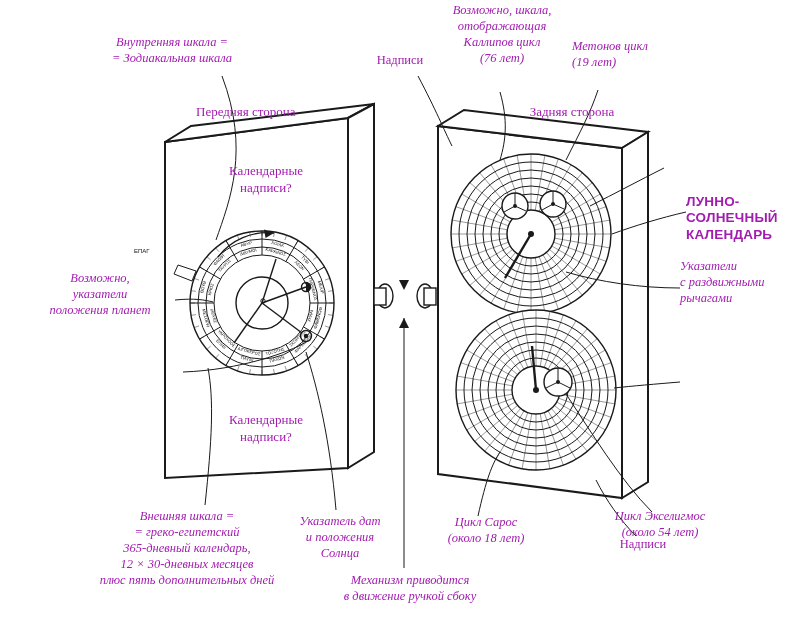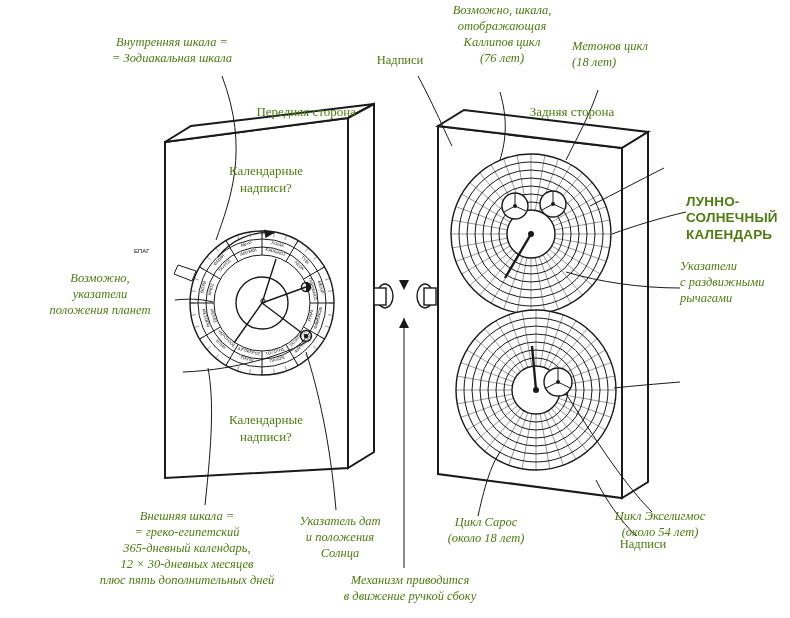--- a/index.html
+++ b/index.html
@@ -15,21 +15,21 @@
     overflow: hidden;
     font-family: "Liberation Serif", serif;
     color: #1a1a1a;
   }
   .lbl {
     position: absolute;
     font-family: "Liberation Serif", serif;
     font-style: italic;
     font-size: 12.5px;
     line-height: 1.28;
-    color: #4d7c0f;
+    color: #a21caf;
     white-space: pre-line;
   }
   .lbl.center { text-align: center; }
   .lbl.left   { text-align: left; }
   .lbl.upright { font-style: normal; }
   .lbl.bold {
     font-family: "Liberation Sans", sans-serif;
     font-style: normal;
     font-weight: bold;
     font-size: 13.5px;
@@ -386,21 +386,21 @@
 
       <path d="M686 212 C660 218 634 226 612 234"></path>
 
       <path d="M680 288 C640 288 600 282 566 272"></path>
 
       <path d="M680 382 C656 384 632 386 614 388"></path>
     </g>
 
   </svg>
 
-  <div class="lbl title" style="left:196px; top:104px; width:160px; text-align:right;">Передняя сторона</div>
+  <div class="lbl title" style="left:196px; top:104px; width:160px; text-align:left;">Передняя сторона</div>
 
   <div class="lbl title" style="left:492px; top:104px; width:160px; text-align:center;">Задняя сторона</div>
 
   <div class="lbl inbox" style="left:196px; top:163px; width:140px;">Календарные
 надписи?</div>
 
   <div class="lbl inbox" style="left:196px; top:412px; width:140px;">Календарные
 надписи?</div>
 
   <div class="lbl center" style="left:82px; top:34px; width:180px;">Внутренняя шкала =
@@ -433,21 +433,21 @@
   <div class="lbl upright" style="left:360px; top:52px; width:80px; text-align:center;">Надписи</div>
 
   <div class="lbl upright" style="left:598px; top:536px; width:90px; text-align:center;">Надписи</div>
 
   <div class="lbl center" style="left:424px; top:2px; width:156px;">Возможно, шкала,
 отображающая
 Каллипов цикл
 (76 лет)</div>
 
   <div class="lbl left" style="left:572px; top:38px; width:120px;">Метонов цикл
-(18 лет)</div>
+(19 лет)</div>
 
 
   <div class="lbl bold" style="left:686px; top:182px; width:104px;">ЛУННО-
 СОЛНЕЧНЫЙ
 КАЛЕНДАРЬ</div>
 
   <div class="lbl left" style="left:680px; top:258px; width:110px;">Указатели
 с раздвижными
 рычагами</div>
 

